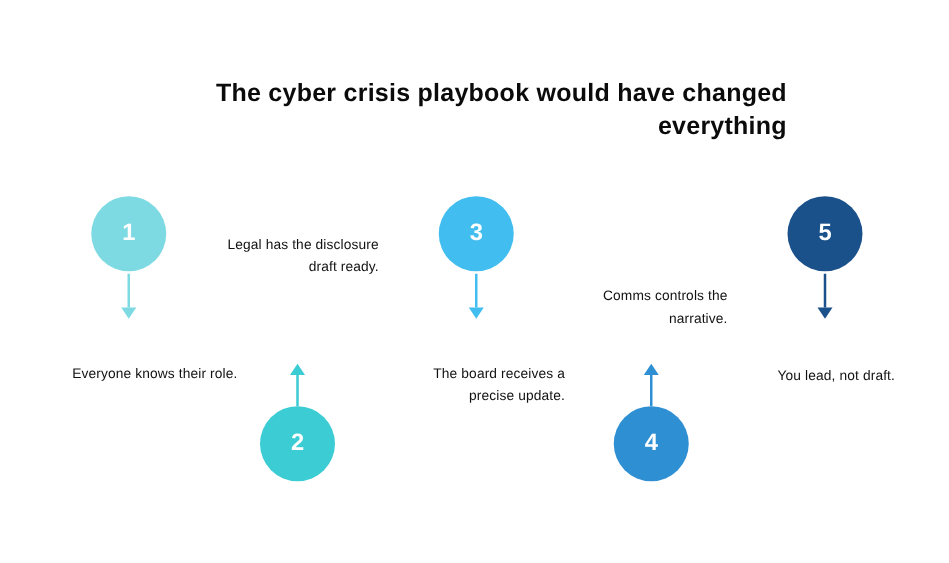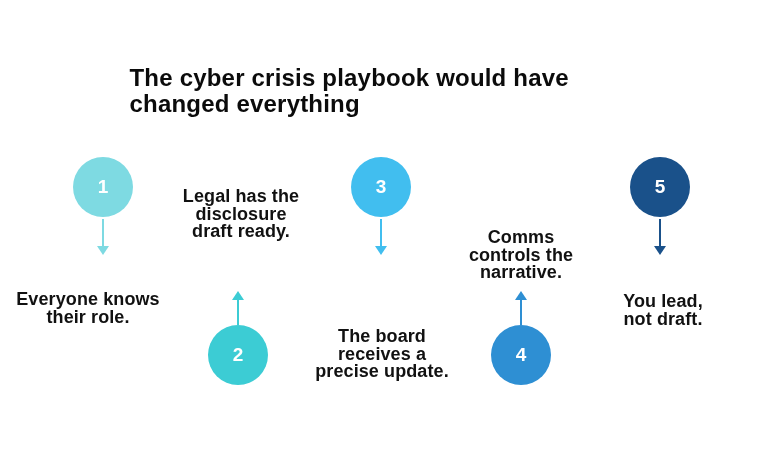--- a/index.html
+++ b/index.html
@@ -14,22 +14,22 @@
     background: #ffffff;
     overflow: hidden;
     font-family: "Liberation Sans", sans-serif;
   }
   .title {
     position: absolute;
     top: 49px;
     left: 50%;
     transform: translateX(-50%);
     width: 500px;
-    text-align: left;
-    font-size: 24px;
+    text-align: right;
+    font-size: 20px;
     line-height: 26px;
     font-weight: 700;
     letter-spacing: 0.2px;
   }
   .circle {
     position: absolute;
     width: 60px;
     height: 60px;
     border-radius: 50%;
     display: flex;
@@ -57,30 +57,30 @@
     border-left: 6px solid transparent;
     border-right: 6px solid transparent;
   }
   .arrow.down .shaft { height: 27px; }
   .arrow.down .head  { border-top-width: 9px; border-top-style: solid; }
   .arrow.up .shaft   { height: 25px; }
   .arrow.up .head    { border-bottom-width: 9px; border-bottom-style: solid; }
   .label {
     position: absolute;
     transform: translateX(-50%);
-    text-align: center;
-    font-size: 18px;
+    text-align: right;
+    font-size: 11px;
     line-height: 17.5px;
-    font-weight: 700;
+    font-weight: 400;
     letter-spacing: 0.1px;
   }
   
   .s1-circle { left: 73px;  top: 157px; }
   .s1-arrow  { left: 96px;  top: 219px; }
-  .s1-label  { left: 88px; top: 291px; width: 164px; }
+  .s1-label  { left: 108px; top: 291px; width: 164px; }
   
   .s2-label  { left: 241px; top: 188px; width: 124px; }
   .s2-arrow  { left: 231px; top: 291px; }
   .s2-circle { left: 208px; top: 325px; }
   
   .s3-circle { left: 351px; top: 157px; }
   .s3-arrow  { left: 374px; top: 219px; }
   .s3-label  { left: 382px; top: 291px; width: 140px; }
   
   .s4-label  { left: 521px; top: 189px; width: 122px; }
@@ -116,21 +116,21 @@
     <span class="num" style="color: rgb(255, 255, 255);">2</span>
   </div>
 
   <div class="circle s3-circle" style="background: rgb(65, 190, 239);">
     <span class="num" style="color: rgb(255, 255, 255);">3</span>
   </div>
   <div class="arrow down s3-arrow">
     <div class="shaft" style="background: rgb(65, 190, 239);"></div>
     <div class="head" style="border-top-color: rgb(65, 190, 239);"></div>
   </div>
-  <div class="label s3-label" style="color: rgb(17, 17, 17); margin-top: 37px;">The board receives a precise update.</div>
+  <div class="label s3-label" style="color: rgb(17, 17, 17);">The board receives a precise update.</div>
 
   <div class="label s4-label" style="color: rgb(17, 17, 17); margin-top: 40px;">Comms controls the narrative.</div>
   <div class="arrow up s4-arrow">
     <div class="head" style="border-bottom-color: rgb(46, 143, 211);"></div>
     <div class="shaft" style="background: rgb(46, 143, 211);"></div>
   </div>
   <div class="circle s4-circle" style="background: rgb(46, 143, 211);">
     <span class="num" style="color: rgb(255, 255, 255);">4</span>
   </div>
 

